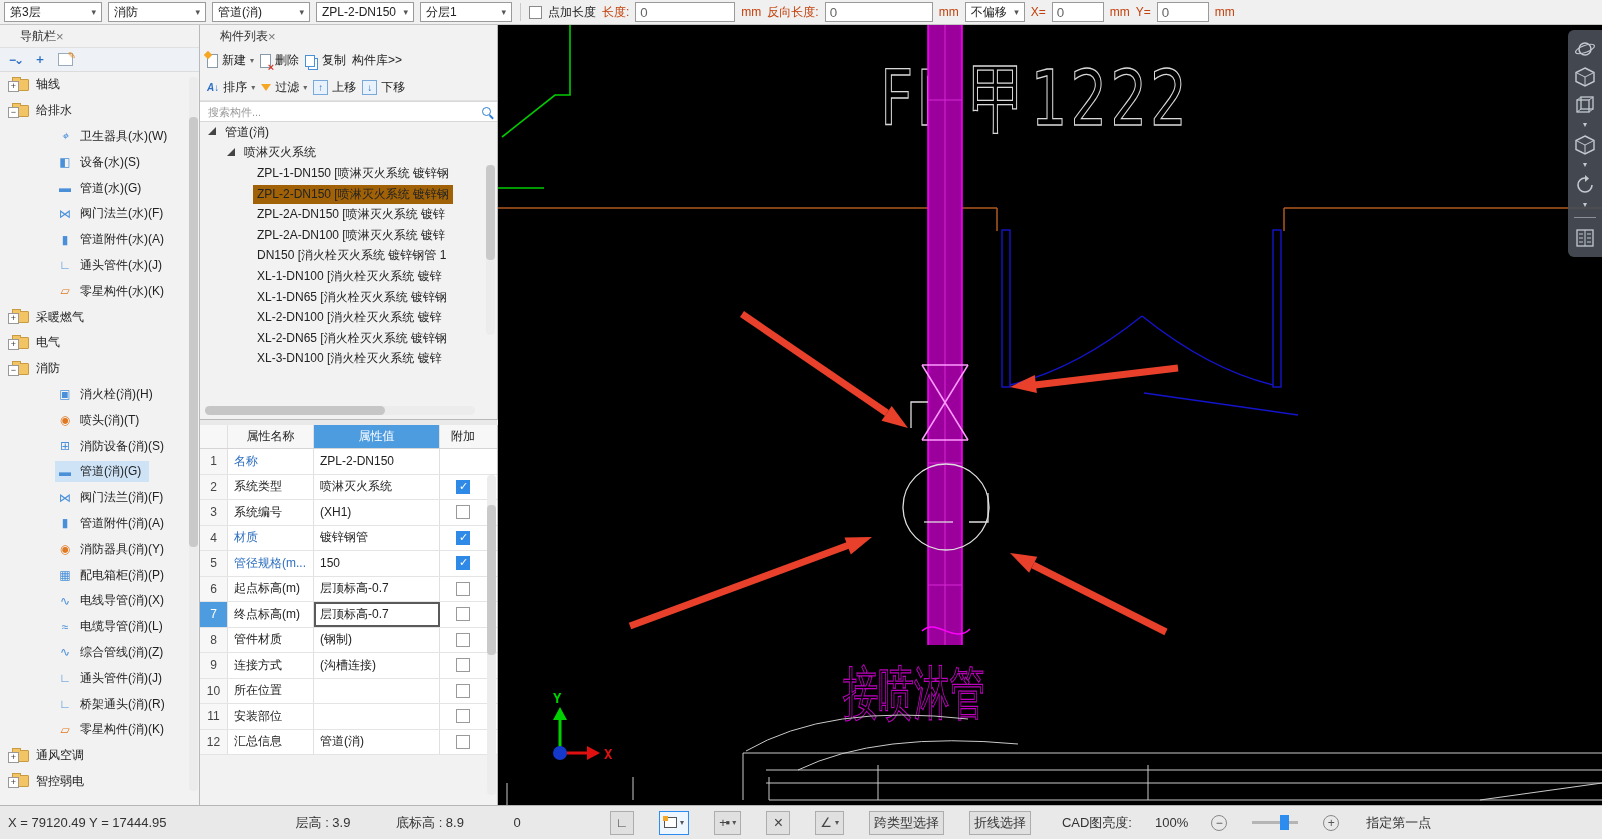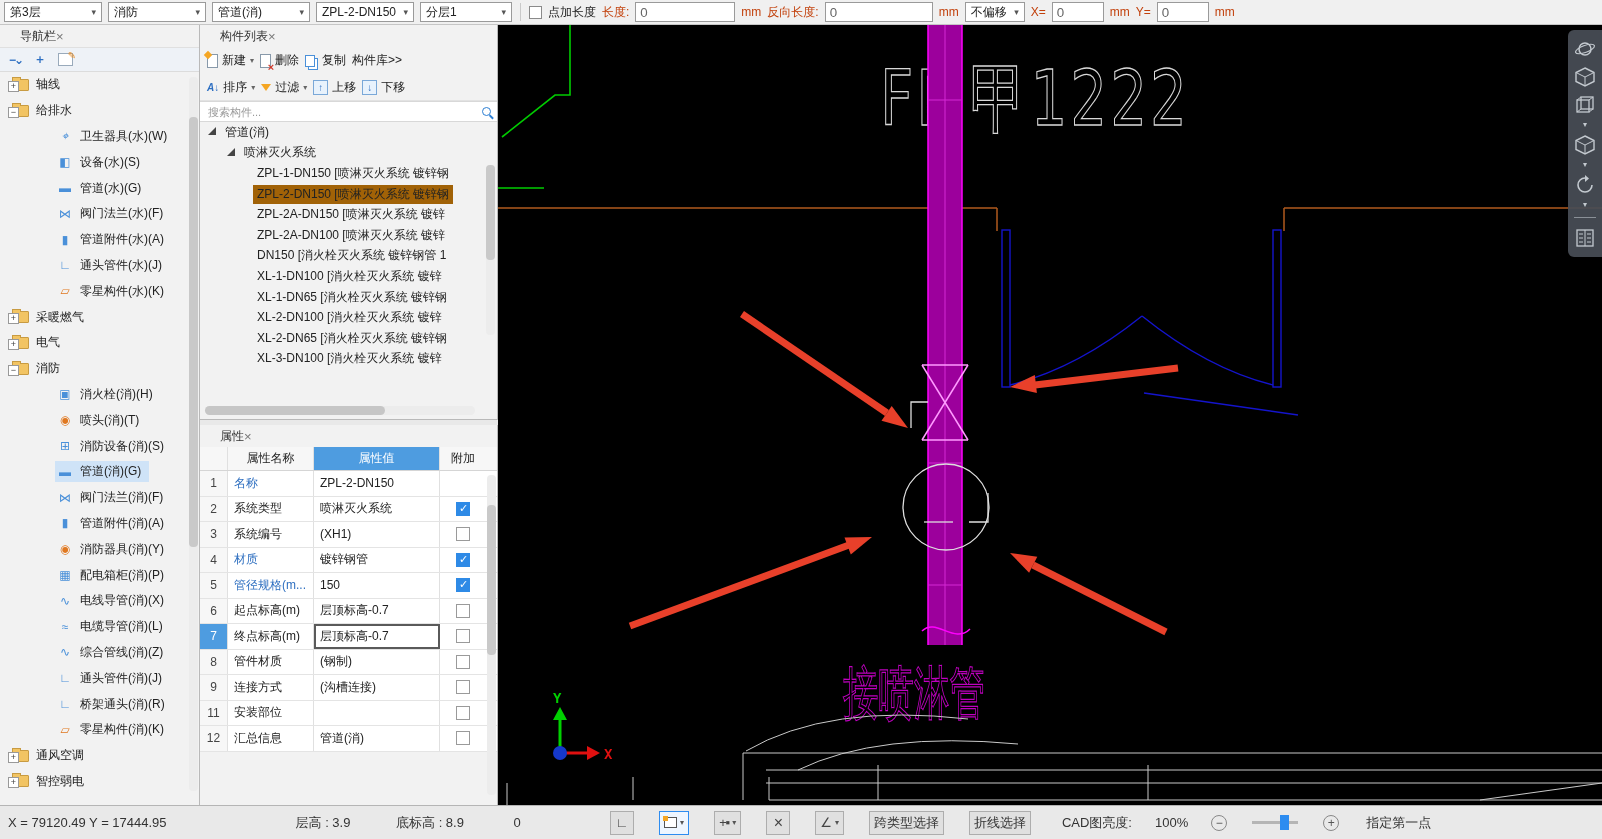--- a/index.html
+++ b/index.html
@@ -474,24 +474,20 @@
     </div>
     <div class="hscroll">
         <div class="hthumb"></div>
       </div>
     <div class="cvtrack">
         <div class="vthumb" style="height:95px;"></div>
       </div>
   </div>
 
   <div class="prop">
-    <div class="phead">
-      <span>属性</span>
-      <span class="pclose"></span>
-    </div>
     <div class="ptable">
       <div class="phrow">
         <span class="c-num"></span>
         <span class="c-name">属性名称</span>
         <span class="c-val pv-head">属性值</span>
         <span class="c-att">附加</span>
       </div>
       <div class="prow">
           <span class="c-num">1</span>
           <span class="c-name blue">名称</span>
@@ -553,20 +549,28 @@
           <span class="c-name">管件材质</span>
           <span class="c-val">(钢制)</span>
           <span class="c-att">
             <span class="cb"></span>
           </span>
         </div>
       <div class="prow">
           <span class="c-num">9</span>
           <span class="c-name">连接方式</span>
           <span class="c-val">(沟槽连接)</span>
+          <span class="c-att">
+            <span class="cb"></span>
+          </span>
+        </div>
+      <div class="prow">
+          <span class="c-num">10</span>
+          <span class="c-name">所在位置</span>
+          <span class="c-val"></span>
           <span class="c-att">
             <span class="cb"></span>
           </span>
         </div>
       <div class="prow">
           <span class="c-num">11</span>
           <span class="c-name">安装部位</span>
           <span class="c-val"></span>
           <span class="c-att">
             <span class="cb"></span>

